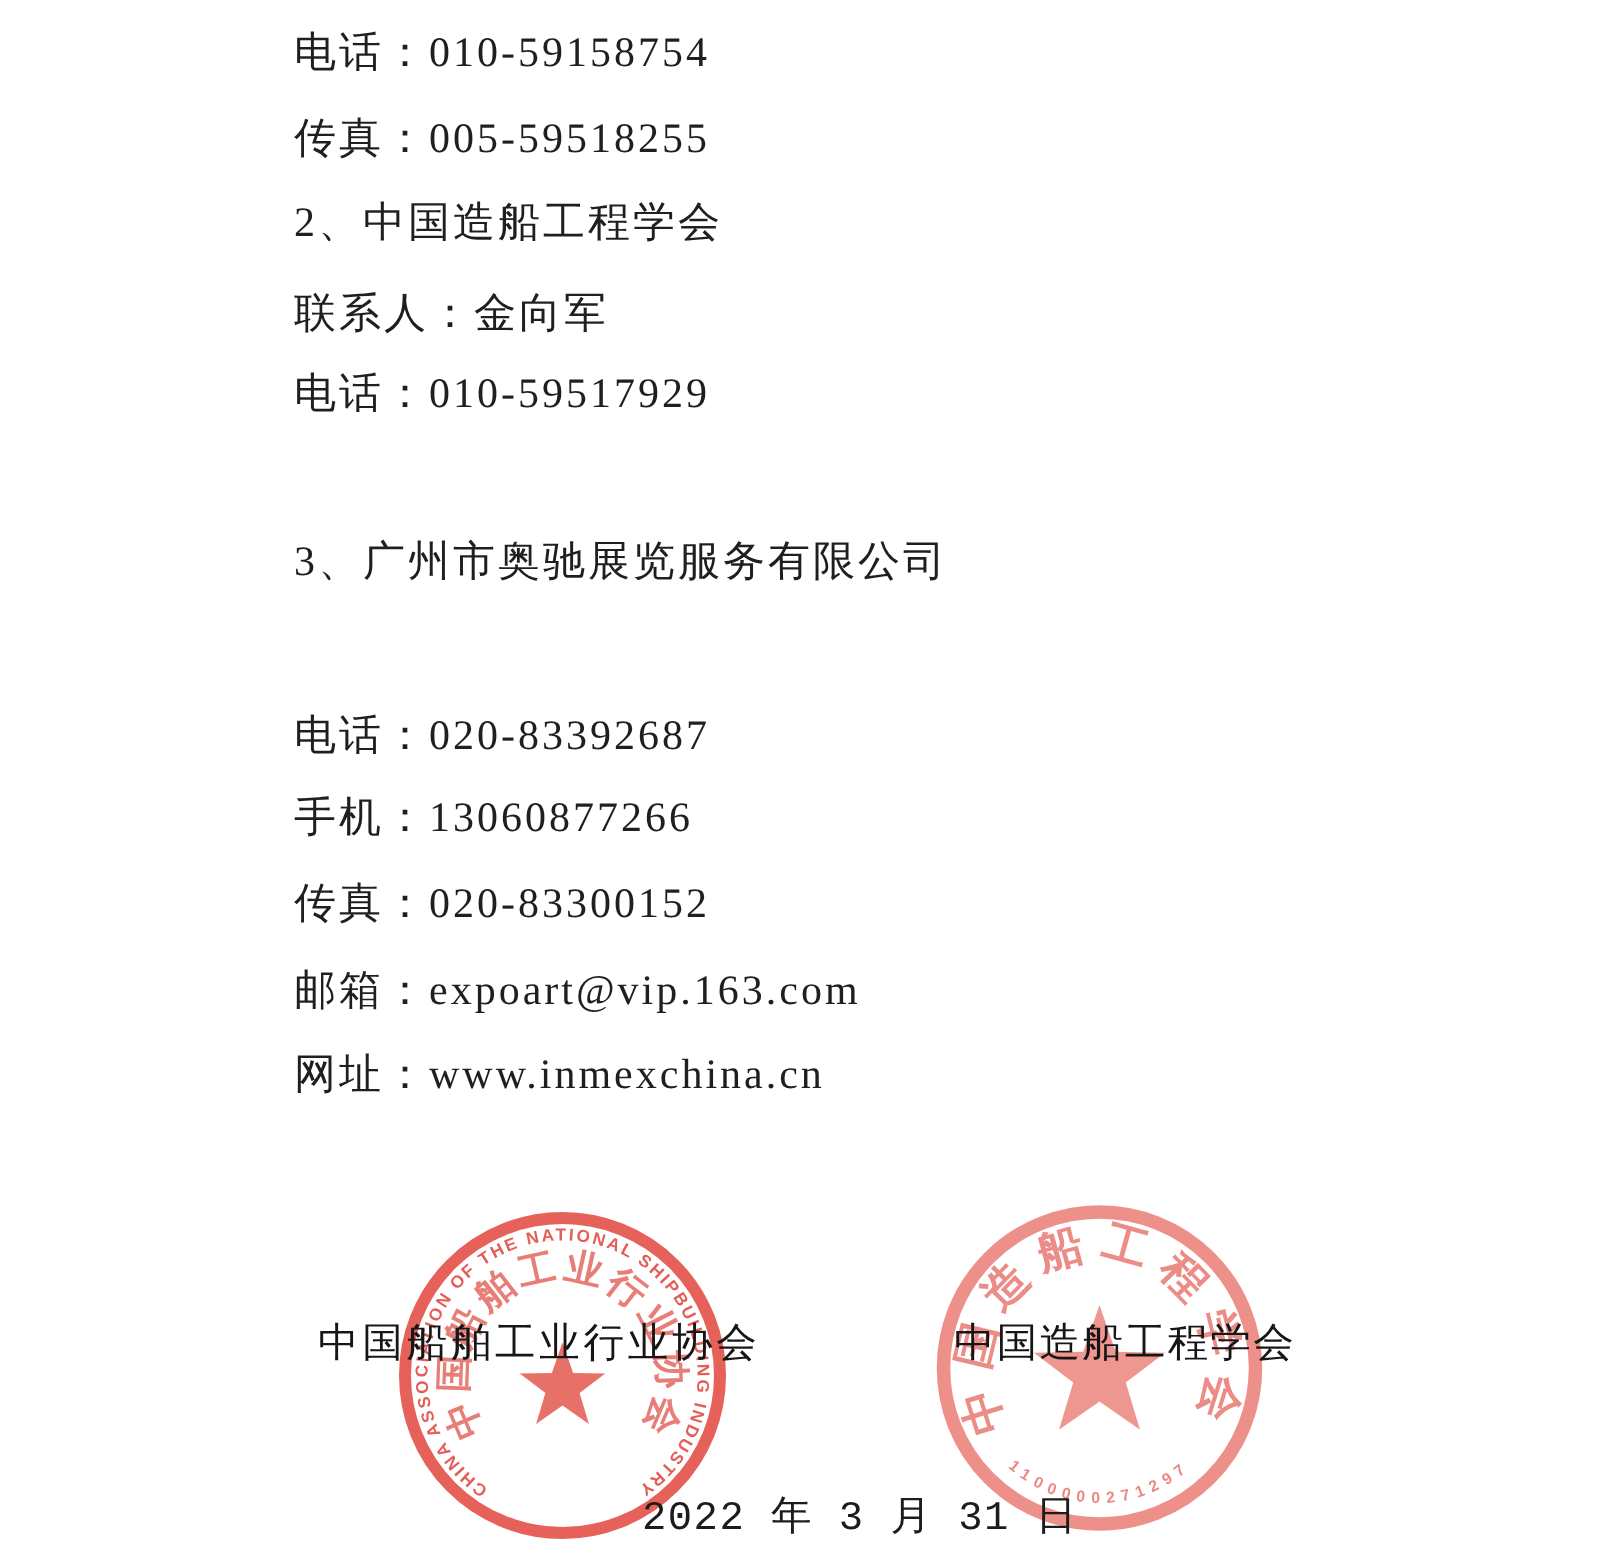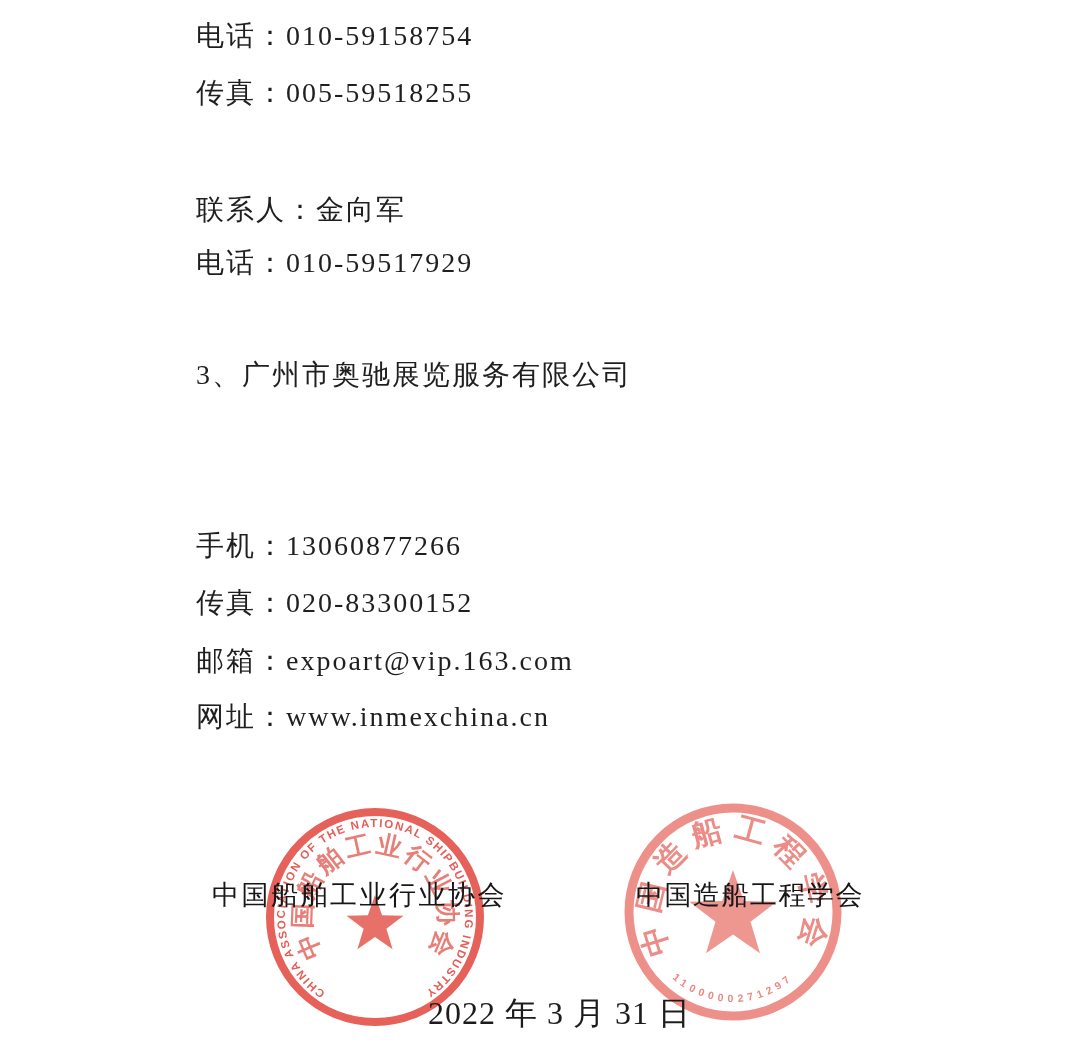--- a/index.html
+++ b/index.html
@@ -30,45 +30,48 @@
     font-size:27px;
     color:#161616;
     white-space:pre;
     z-index:5;
   }
   .org-left{left:212px;top:877px;letter-spacing:2.5px;}
   .org-right{left:636px;top:877px;letter-spacing:1.5px;}
   .doc-date{
     position:absolute;
     left:428px;top:992px;
-    font-size:32px;
+    font-size:27px;
     color:#1c1c1c;
     letter-spacing:1px;
     white-space:pre;
     z-index:5;
+    font-family:Liberation Mono, monospace;
   }
   .seal-cn-text{
     font-family:"Liberation Serif","DejaVu Serif",serif;
     font-weight:bold;
   }
   .seal-en-text, .seal-num-text{
     font-family:"Liberation Sans","DejaVu Sans",sans-serif;
     font-weight:bold;
   }
 </style>
 </head>
 <body>
 
 <div class="page">
 
   <div class="doc-line" style="top:20px">电话：010-59158754</div>
   <div class="doc-line" style="top:77px">传真：005-59518255</div>
+  <div class="doc-line" style="top:133px">2、中国造船工程学会</div>
   <div class="doc-line" style="top:194px">联系人：金向军</div>
   <div class="doc-line" style="top:247px">电话：010-59517929</div>
   <div class="doc-line" style="top:359px">3、广州市奥驰展览服务有限公司</div>
+  <div class="doc-line" style="top:475px">电话：020-83392687</div>
   <div class="doc-line" style="top:530px">手机：13060877266</div>
   <div class="doc-line" style="top:587px">传真：020-83300152</div>
   <div class="doc-line" style="top:645px">邮箱：expoart@vip.163.com</div>
   <div class="doc-line" style="top:701px">网址：www.inmexchina.cn</div>
 
   <svg class="seal seal-left" width="234" height="234" viewBox="0 0 234 234">
     <defs>
       <path id="seal-l-en-arc" d="M 65.4 190.7 A 90 90 0 1 1 168.6 190.7" fill="none"></path>
       <path id="seal-l-cn-arc" d="M 66.6 156.4 A 64 64 0 1 1 167.4 156.4" fill="none"></path>
     </defs>

